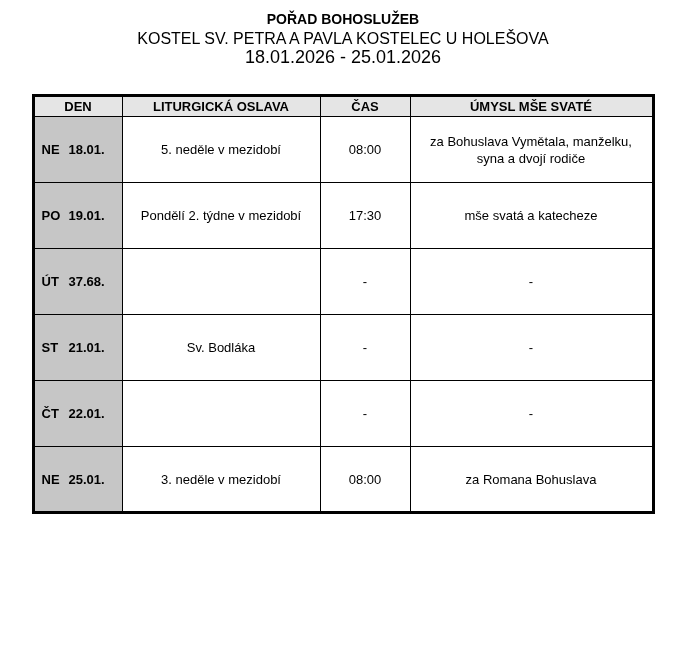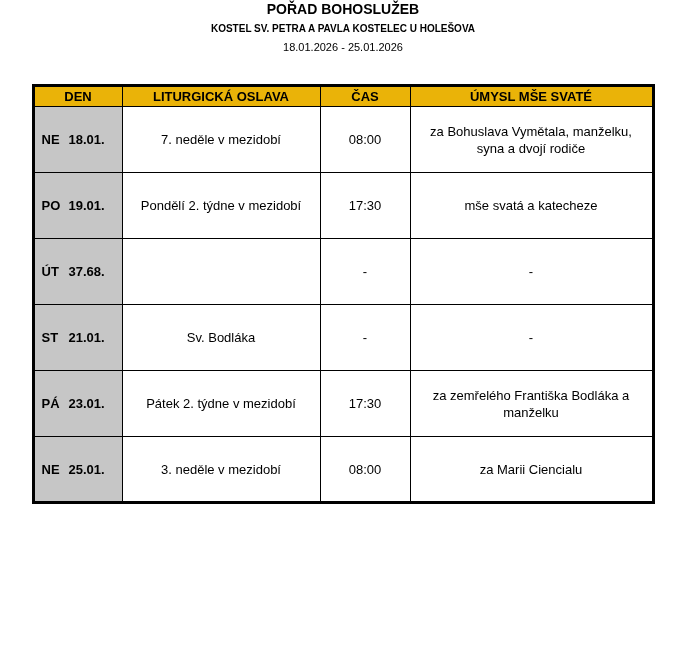--- a/index.html
+++ b/index.html
@@ -12,45 +12,46 @@
     font-family: "Liberation Sans", sans-serif;
     color: #000000;
   }
   .page {
     width: 686px;
     height: 672px;
     overflow: hidden;
   }
   .titles {
     text-align: center;
+    padding-top: 10px;
   }
   .title-main {
     font-size: 14px;
     font-weight: bold;
     line-height: 19px;
   }
   .title-sub {
-    font-size: 10px;
-    font-weight: bold;
+    font-size: 16px;
+    font-weight: normal;
     line-height: 19px;
   }
   .title-dates {
-    font-size: 11px;
+    font-size: 18px;
     font-weight: normal;
     line-height: 19px;
   }
   table.schedule {
     border-collapse: collapse;
     margin: 27px auto 0 auto;
     border: 3px solid #000000;
     table-layout: fixed;
     width: 620px;
   }
   .schedule th {
-    background: #eab308;
+    background: #e5e5e5;
     border: 1px solid #000000;
     font-size: 13px;
     font-weight: bold;
     height: 21px;
     padding: 2px 2px;
     text-align: center;
   }
   .schedule td {
     border: 1px solid #000000;
     font-size: 13px;
@@ -99,21 +100,21 @@
         <th>LITURGICKÁ OSLAVA</th>
         <th>ČAS</th>
         <th>ÚMYSL MŠE SVATÉ</th>
       </tr>
     </thead>
     <tbody>
       <tr>
         <td class="day-cell">
           <span class="day-abbr">NE</span><span>18.01.</span>
         </td>
-        <td>7. neděle v mezidobí</td>
+        <td>5. neděle v mezidobí</td>
         <td>08:00</td>
         <td>za Bohuslava Vymětala, manželku, syna a dvojí rodiče</td>
       </tr>
       <tr>
         <td class="day-cell">
           <span class="day-abbr">PO</span><span>19.01.</span>
         </td>
         <td>Pondělí 2. týdne v mezidobí</td>
         <td>17:30</td>
         <td>mše svatá a katecheze</td>
@@ -129,30 +130,30 @@
       <tr>
         <td class="day-cell">
           <span class="day-abbr">ST</span><span>21.01.</span>
         </td>
         <td>Sv. Bodláka</td>
         <td>-</td>
         <td>-</td>
       </tr>
       <tr>
         <td class="day-cell">
-          <span class="day-abbr">PÁ</span><span>23.01.</span>
+          <span class="day-abbr">ČT</span><span>22.01.</span>
         </td>
-        <td>Pátek 2. týdne v mezidobí</td>
-        <td>17:30</td>
-        <td>za zemřelého Františka Bodláka a manželku</td>
+        <td></td>
+        <td>-</td>
+        <td>-</td>
       </tr>
       <tr>
         <td class="day-cell">
           <span class="day-abbr">NE</span><span>25.01.</span>
         </td>
         <td>3. neděle v mezidobí</td>
         <td>08:00</td>
-        <td>za Marii Ciencialu</td>
+        <td>za Romana Bohuslava</td>
       </tr>
     </tbody>
   </table>
 
 </div>
 
 </body></html>

